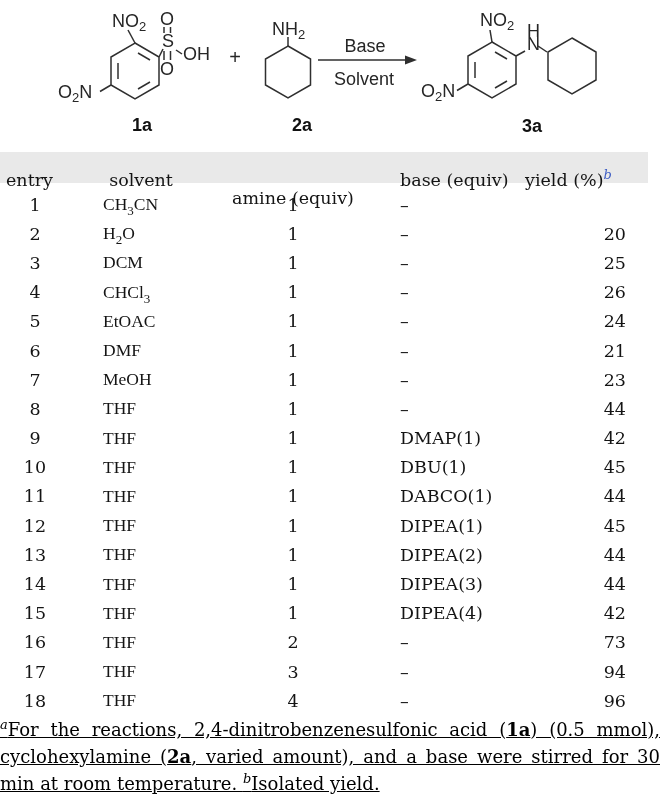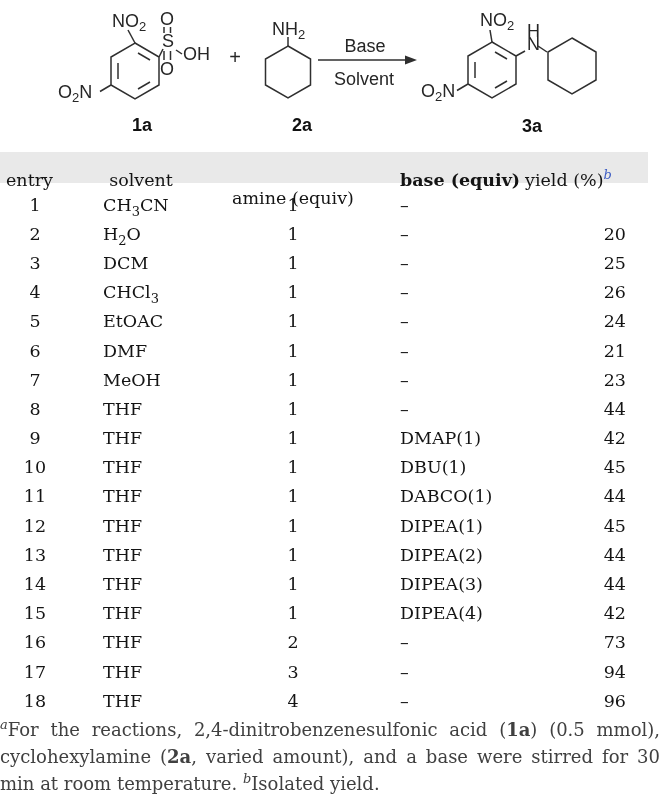--- a/index.html
+++ b/index.html
@@ -20,32 +20,32 @@
   
   .thead{position:absolute;top:152px;left:0;width:648px;height:31px;background:#e9e9e9;
          display:grid;grid-template-columns:70px 130px 170px 155px 123px;align-items:center;
          font-size:17.5px;}
   .tbody{position:absolute;top:190px;left:0;width:648px;}
   .trow{display:grid;grid-template-columns:70px 130px 170px 155px 123px;height:29.2px;
         align-items:center;font-size:17.5px;}
   .h-entry{text-align:left;padding-left:6px;}
   .h-solvent{text-align:center;padding-left:12px;}
   .h-amine{text-align:center;padding-left:16px;margin-top:36px;}
-  .h-base{padding-left:30px;font-weight:bold;}
+  .h-base{padding-left:30px;}
   .h-yield{text-align:left;padding-right:6px;}
   .c-entry{text-align:center;}
-  .c-solvent{padding-left:33px;}
+  .c-solvent{padding-left:33px;font-family:Liberation Serif, serif;}
   .c-amine{text-align:center;padding-left:16px;}
   .c-base{padding-left:30px;}
   .c-yield{text-align:right;padding-right:22px;}
   sub{font-size:13px;line-height:0;}
   .hsup{font-size:13px;font-style:italic;color:var(--accent,#3f5ec4);line-height:0;}
 
   
-  .footnote{position:absolute;top:716px;left:0;width:660px;font-size:18px;line-height:27px;color:#404040;}
+  .footnote{position:absolute;top:716px;left:0;width:660px;font-size:18px;line-height:27px;color:#000000;text-decoration:underline;}
   .fn-line{width:660px;}
   .jline{text-align:justify;text-align-last:justify;}
   .fsup{font-size:13px;font-style:italic;line-height:0;}
   .fbold{font-weight:bold;}
 </style>
 </head>
 <body>
 
 <div class="page">
 

